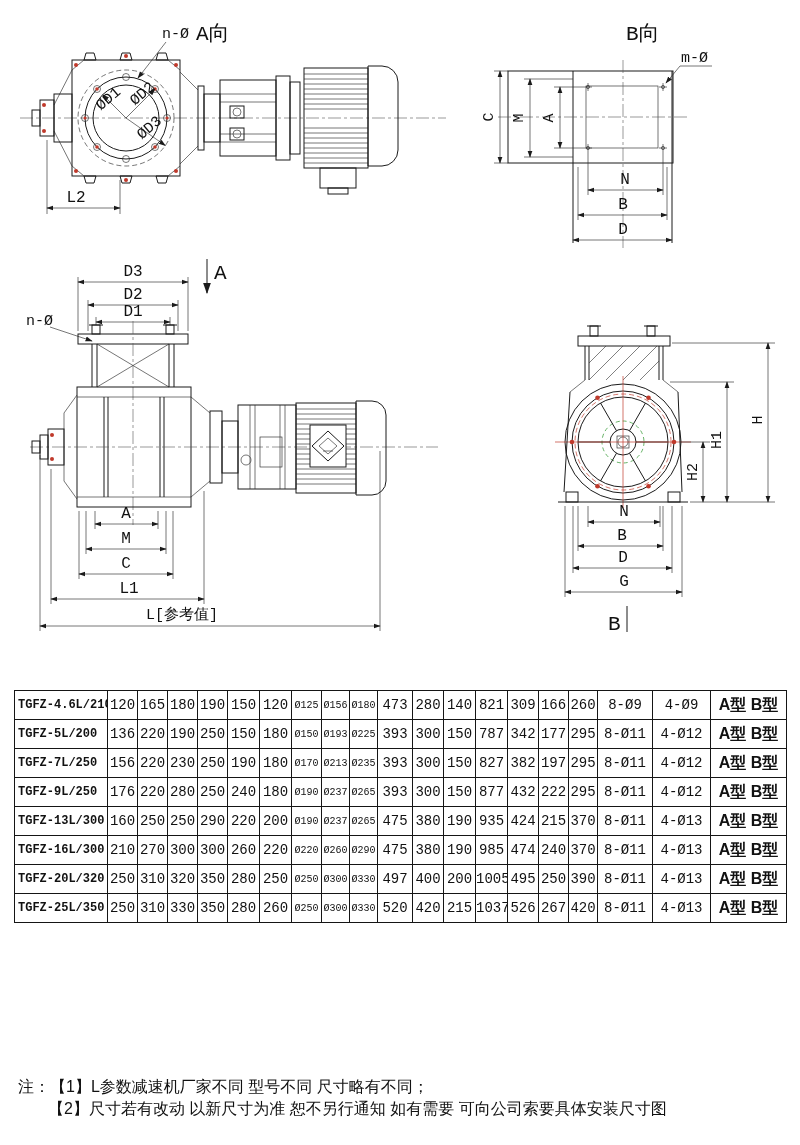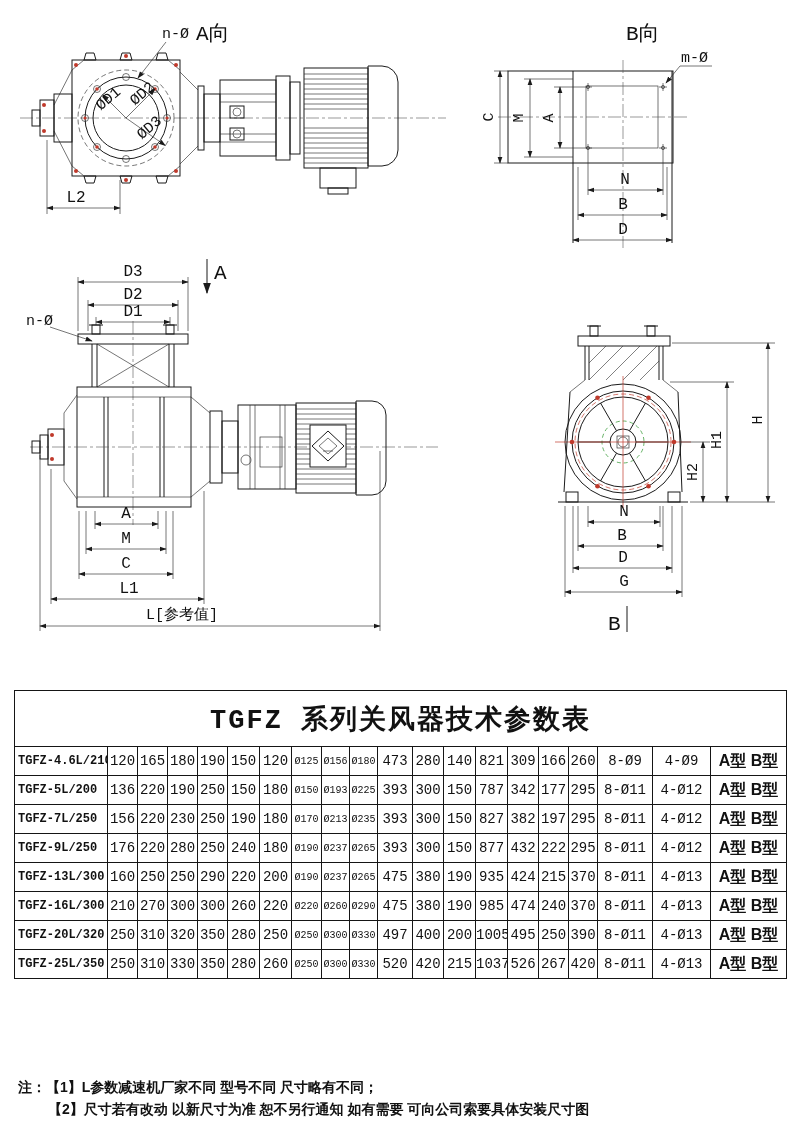--- a/index.html
+++ b/index.html
@@ -42,21 +42,21 @@
   table.param thead th:first-child,
   table.param thead th:last-child {
     font-family:"Liberation Sans",sans-serif; font-weight:bold; font-size:14px;
   }
   table.param tbody td { height:28px; font-size:14px; }
   table.param tbody td.model { text-align:left; padding-left:3px; font-size:12px; font-weight:bold; }
   table.param tbody td.dcol  { font-size:10px; }
   table.param tbody td.rotor { font-size:16px; font-family:"Liberation Sans",sans-serif; font-weight:bold; }
 
   
-  .notes { position:absolute; left:18px; top:1076px; font-weight:bold; font-size:14px; line-height:22px; }
+  .notes { position:absolute; left:18px; top:1076px; font-weight:normal; font-size:16px; line-height:22px; }
   .notes .row { white-space:nowrap; }
   .notes .row2 { margin-left:30px; }
 </style>
 </head>
 <body>
 
 <div class="sheet">
 
   <svg style="left:14px; top:10px;" width="440" height="240" viewBox="0 0 440 240">
     <defs>
@@ -484,23 +484,20 @@
         <col style="width:32px">
           <col style="width:32px">
           <col style="width:31px">
           <col style="width:30px">
         <col style="width:29px">
           <col style="width:55px">
           <col style="width:58px">
           <col style="width:76px">
       </colgroup>
       <thead>
-        <tr>
-          <td class="tbl-title" colspan="20">TGFZ 系列关风器技术参数表</td>
-        </tr>
         </thead>
       <tbody>
           <tr>
             <td class="model">TGFZ-4.6L/210</td>
             <td>120</td>
             <td>165</td>
             <td>180</td>
             <td>190</td>
             <td>150</td>
             <td>120</td>

